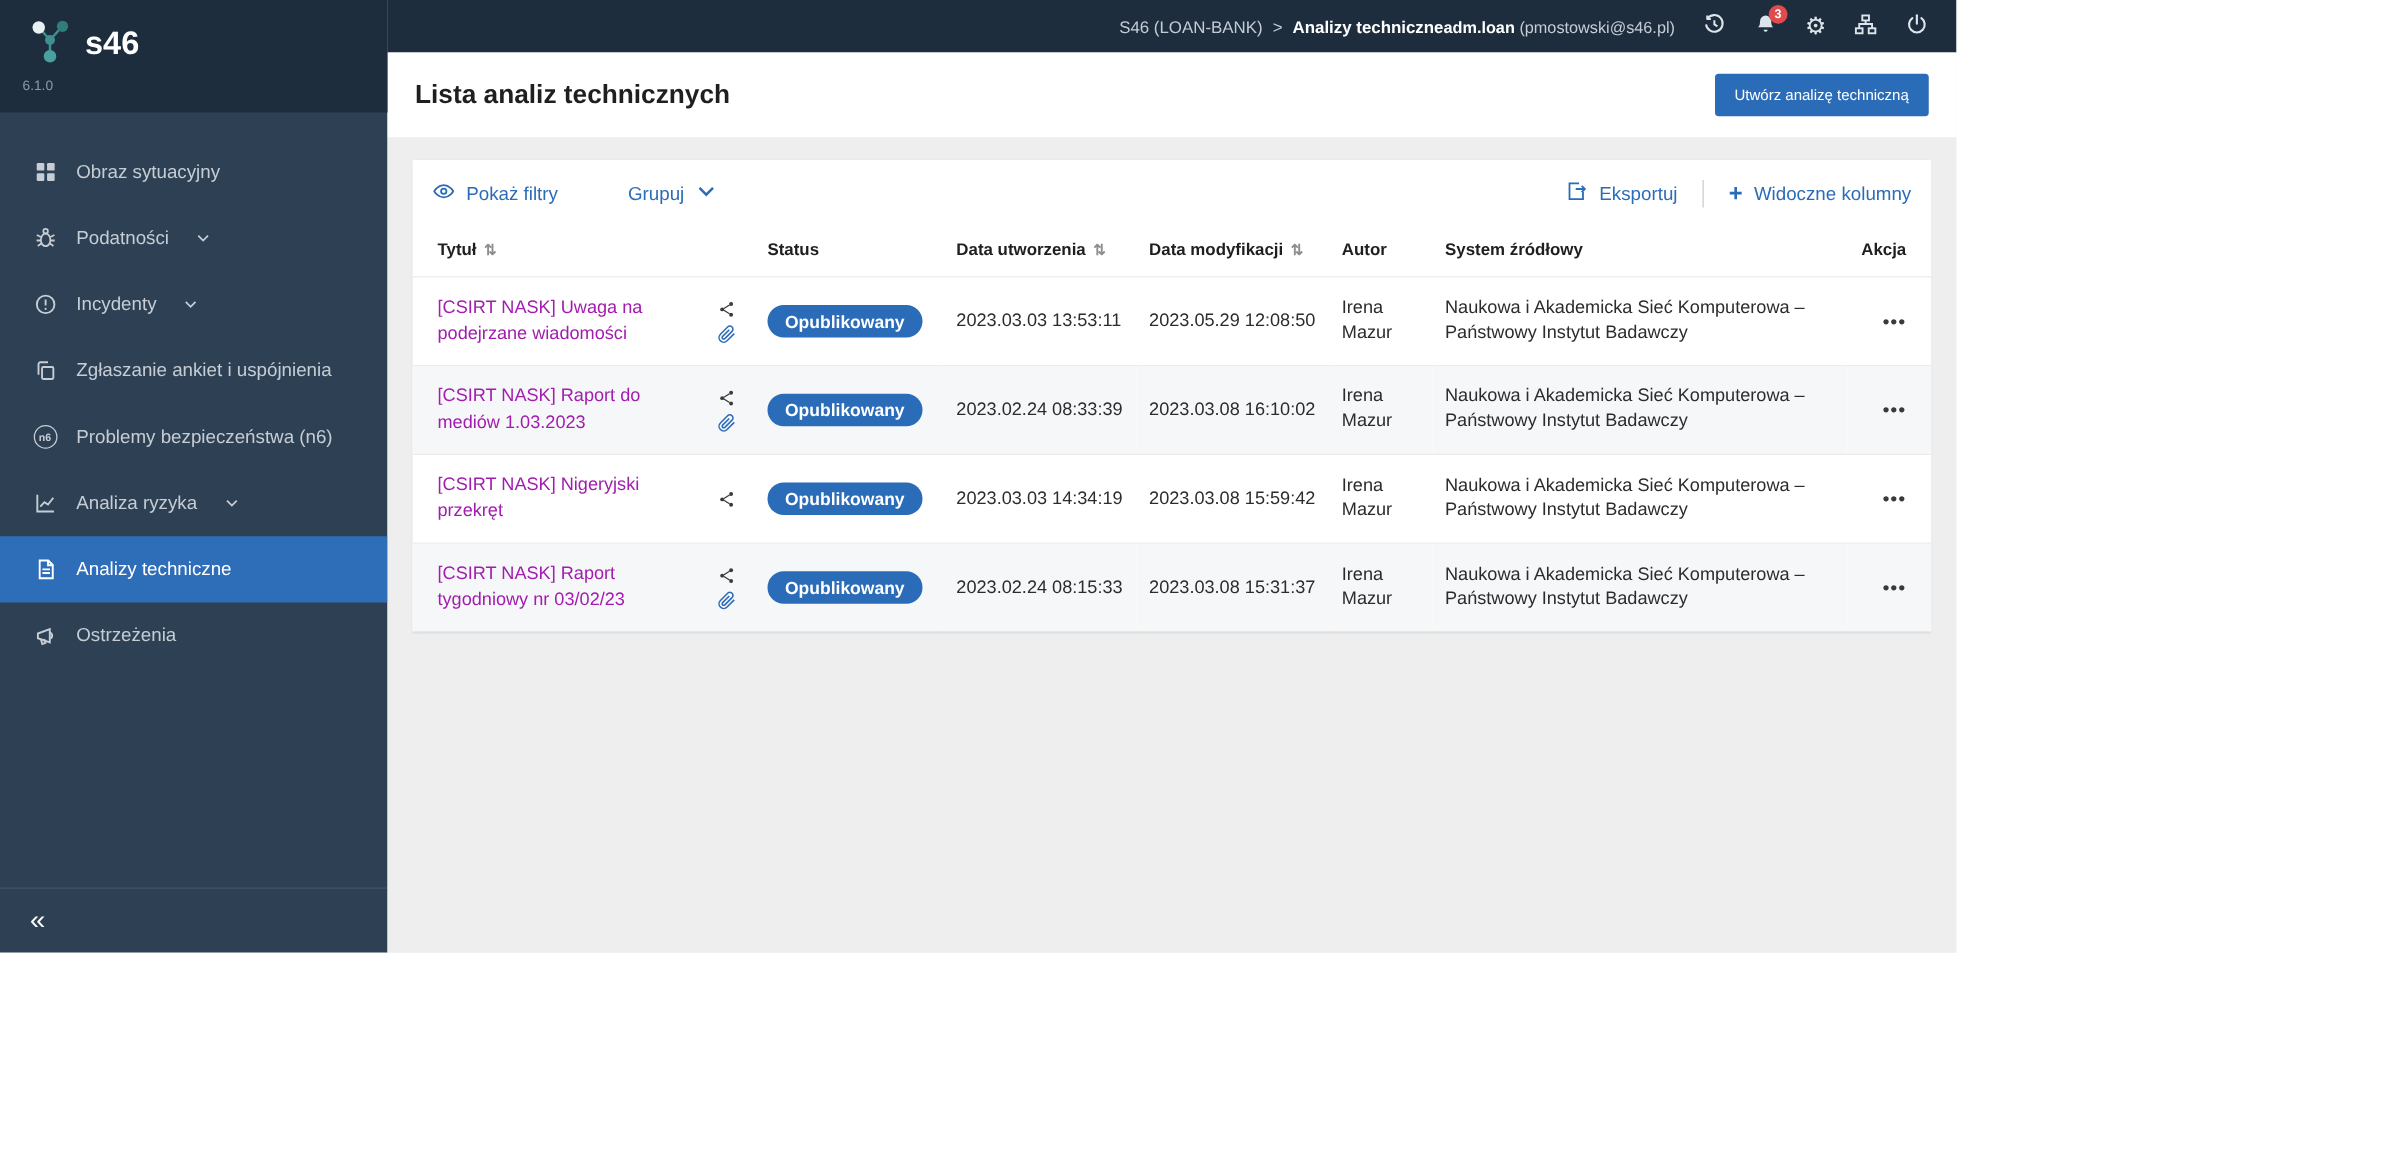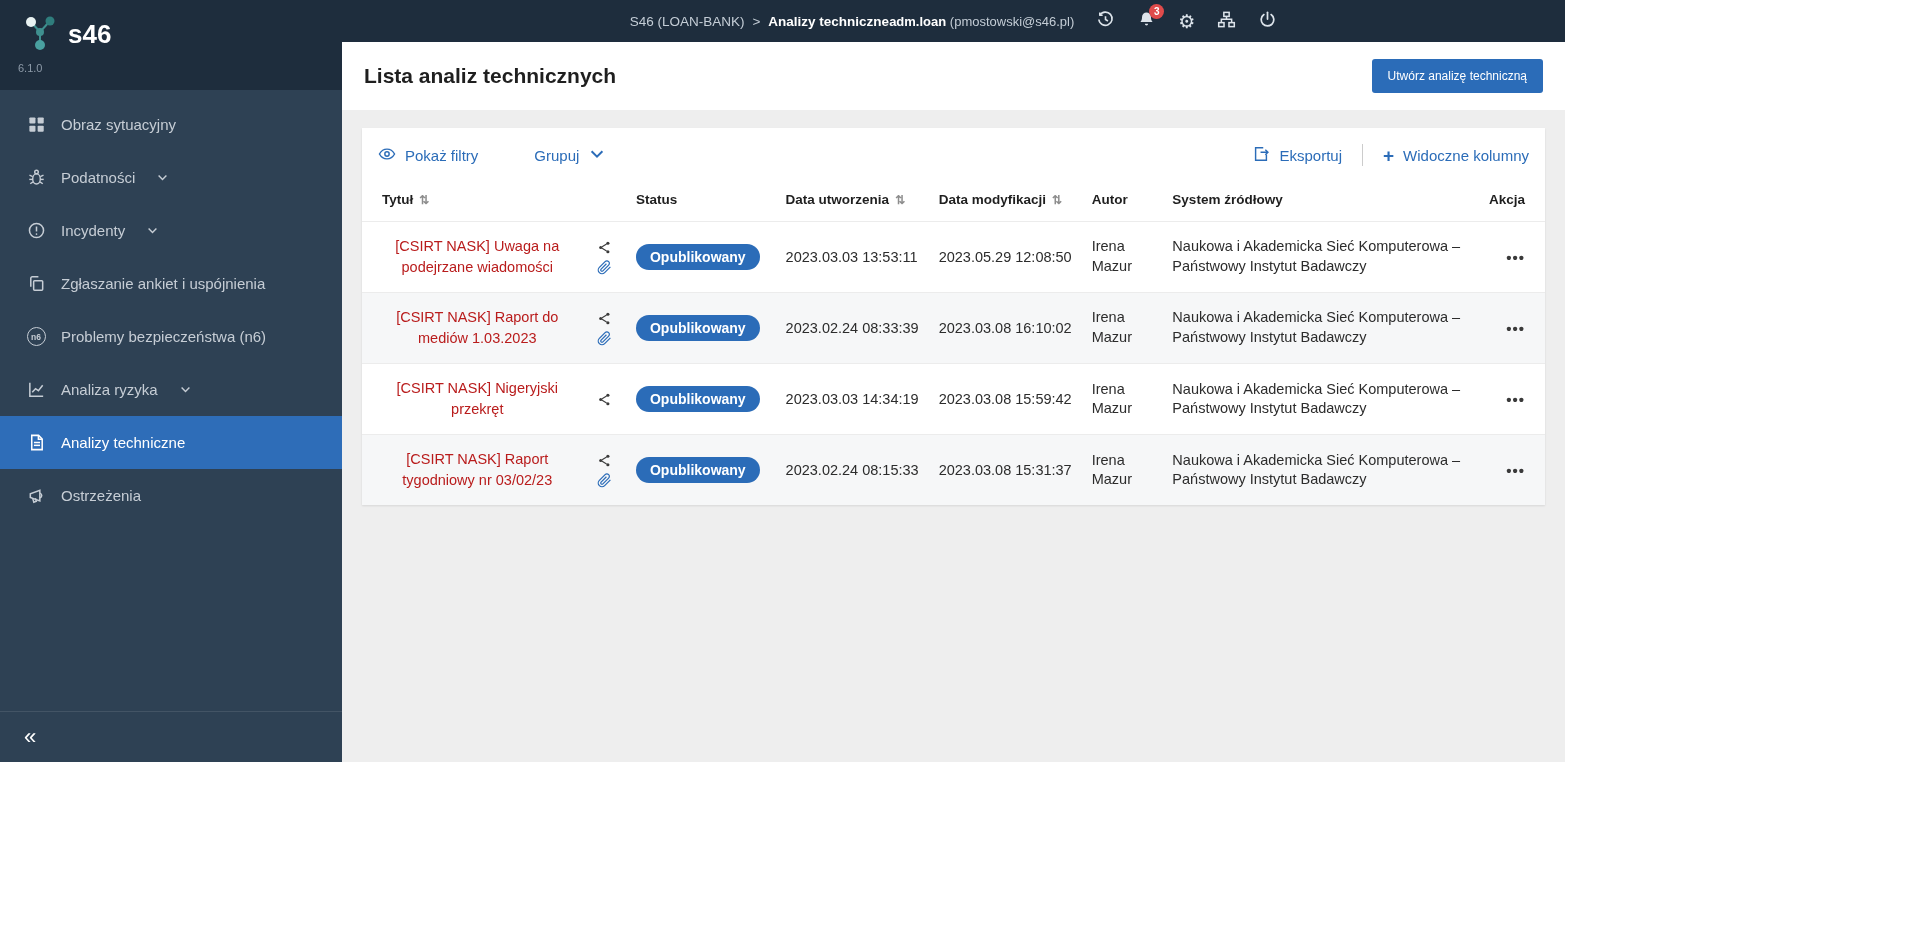--- a/index.html
+++ b/index.html
@@ -2,45 +2,45 @@
 <html><head>
 <meta charset="utf-8">
 <style>
   * { box-sizing: border-box; margin: 0; padding: 0; }
   html, body { background: #ffffff; font-family: "Liberation Sans", sans-serif; }
   body { width: 1917px; height: 932px; overflow: hidden; }
 
   .app { display: flex; width: 1565px; height: 762px; background: #eeeeee; }
 
   
-  .sidebar { width: 342px; background: #2e4154; display: flex; flex-direction: column; flex-shrink: 0; }
+  .sidebar { width: 310px; background: #2e4154; display: flex; flex-direction: column; flex-shrink: 0; }
   .logo-area { background: #1e2d3d; height: 90px; padding: 10px 18px 8px 18px; position: relative; }
   .logo-row { display: flex; align-items: center; gap: 6px; }
   .logo-text { color: #ffffff; font-size: 26px; font-weight: bold; }
   .version { color: #8d9aa8; font-size: 11px; margin-top: 4px; }
 
-  .menu { padding-top: 8px; flex: 1; }
+  .menu { padding-top: 21px; flex: 1; }
   .menu-item { display: flex; align-items: center; gap: 15px; height: 53px; padding: 0 18px 0 26px;
                color: #c6cdd5; font-size: 15px; cursor: pointer; }
   .menu-item.active { background: #2e6db8; color: #ffffff; }
   .mi-icon { width: 20px; height: 20px; display: inline-flex; align-items: center; justify-content: center; flex-shrink: 0; }
   .mi-icon svg { width: 19px; height: 19px; }
   .mi-chevron { margin-left: 6px; display: inline-flex; }
   .mi-chevron svg { width: 13px; height: 13px; }
   .n6-circle { width: 19px; height: 19px; border: 1.6px solid currentColor; border-radius: 50%;
                display: inline-flex; align-items: center; justify-content: center;
                font-size: 8.5px; font-weight: bold; }
   .sidebar-footer { border-top: 1px solid rgba(255,255,255,0.1); padding: 14px 24px; }
   .collapse-btn { background: none; border: none; color: #ffffff; font-size: 22px; cursor: pointer; line-height: 1; font-family: "Liberation Sans", sans-serif; }
 
   
   .main { flex: 1; display: flex; flex-direction: column; min-width: 0; }
 
   .topbar { height: 42px; background: #1e2d3d; display: flex; align-items: center;
-            justify-content: center; padding: 0 22px; flex-shrink: 0; }
+            justify-content: flex-end; padding: 0 22px; flex-shrink: 0; }
   .breadcrumb { color: #c4cdd6; font-size: 13.5px; display: flex; align-items: center; gap: 8px; }
   .breadcrumb .bc-current { color: #ffffff; font-weight: bold; }
   .topbar-right { display: flex; align-items: center; gap: 22px; }
   .user-label { color: #c4cdd6; font-size: 13px; }
   .user-label b { color: #ffffff; }
   .tb-iconbtn { background: none; border: none; cursor: pointer; color: #dde4eb; position: relative;
                 display: inline-flex; align-items: center; justify-content: center; padding: 0; }
   .tb-iconbtn svg { width: 19px; height: 19px; }
   .badge-count { position: absolute; top: -6px; right: -8px; background: #e04b4b; color: #fff;
                  font-size: 10px; font-weight: bold; min-width: 15px; height: 15px; border-radius: 8px;
@@ -79,21 +79,21 @@
   col.c-icons  { width: 44px; }
   col.c-status { width: 150px; }
   col.c-date   { width: 152px; }
   col.c-author { width: 82px; }
   col.c-source { width: 330px; }
   col.c-action { width: 62px; }
 
   th:first-child, td:first-child { padding-left: 20px; }
   th:last-child, td:last-child { padding-right: 20px; text-align: right; }
 
-  .row-title { color: #b91c1c; text-decoration: none; cursor: pointer; line-height: 1.45; display: inline-block; text-align: center; }
+  .row-title { color: #a21caf; text-decoration: none; cursor: pointer; line-height: 1.45; display: inline-block; }
   .cell-icons { display: flex; flex-direction: column; align-items: center; gap: 5px; }
   .share-ic { color: #3a3a3a; cursor: pointer; display: inline-flex; }
   .share-ic svg { width: 15px; height: 15px; }
   .clip-ic { color: #2b6cb8; display: inline-flex; }
   .clip-ic svg { width: 15px; height: 15px; }
   .status-badge { display: inline-block; background: #2b6cb8; color: #ffffff; font-weight: bold;
                   font-size: 14px; padding: 5px 14px; border-radius: 15px; }
   .author-cell { line-height: 1.35; }
   .source-cell { line-height: 1.35; }
   .more-btn { background: none; border: none; cursor: pointer; color: #3a3a3a; font-size: 15px;

